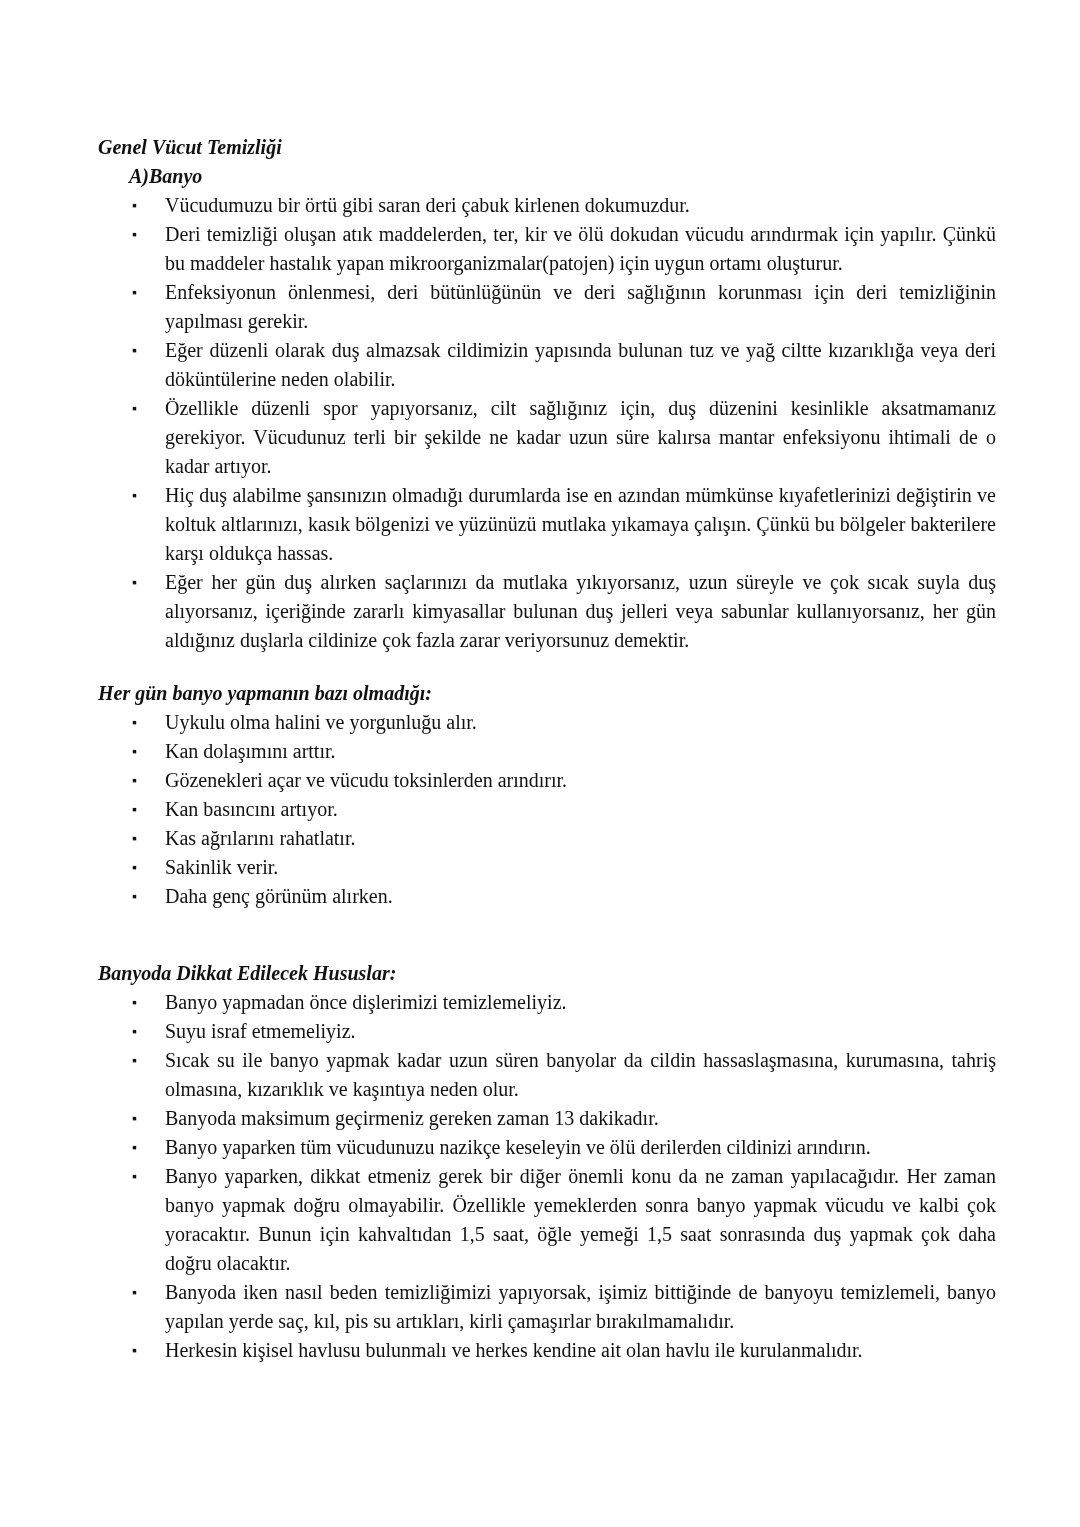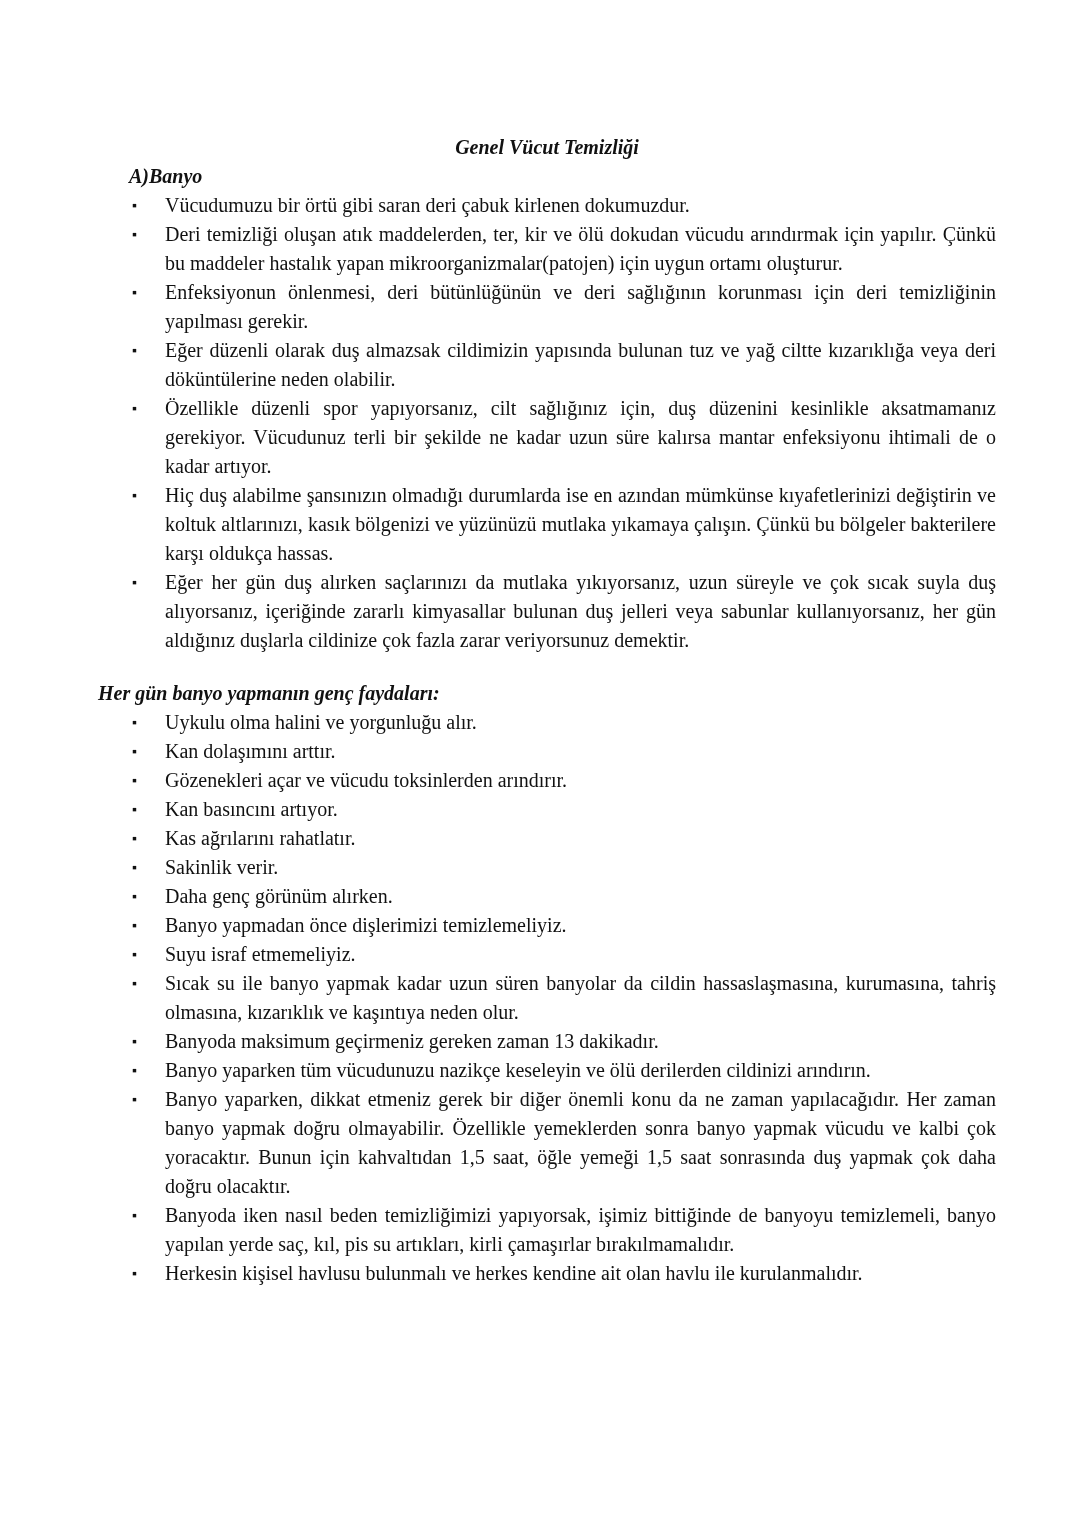--- a/index.html
+++ b/index.html
@@ -20,21 +20,20 @@
     box-sizing: border-box;
     padding: 133px 84px 0 98px;
     overflow: hidden;
   }
   .doc-title {
     font-size: 20px;
     font-weight: bold;
     font-style: italic;
     margin: 0;
     line-height: 29px;
-    text-align: center;
   }
   .doc-subtitle {
     font-size: 20px;
     font-weight: bold;
     font-style: italic;
     margin: 0 0 0 31px;
     line-height: 29px;
   }
   .section-heading {
     font-size: 20px;
@@ -100,21 +99,21 @@
     <li>
       <span class="bullet">▪</span>
       <span class="item-text">Hiç duş alabilme şansınızın olmadığı durumlarda ise en azından mümkünse kıyafetlerinizi değiştirin ve koltuk altlarınızı, kasık bölgenizi ve yüzünüzü mutlaka yıkamaya çalışın. Çünkü bu bölgeler bakterilere karşı oldukça hassas.</span>
     </li>
     <li>
       <span class="bullet">▪</span>
       <span class="item-text">Eğer her gün duş alırken saçlarınızı da mutlaka yıkıyorsanız, uzun süreyle ve çok sıcak suyla duş alıyorsanız, içeriğinde zararlı kimyasallar bulunan duş jelleri veya sabunlar kullanıyorsa­nız, her gün aldığınız duşlarla cildinize çok fazla zarar veriyorsunuz demektir.</span>
     </li>
   </ul>
 
-  <h2 class="section-heading gap-small">Her gün banyo yapmanın genç faydaları:</h2>
+  <h2 class="section-heading gap-small">Her gün banyo yapmanın bazı olmadığı:</h2>
 
   <ul class="bullet-list">
     <li>
       <span class="bullet">▪</span>
       <span class="item-text">Uykulu olma halini ve yorgunluğu alır.</span>
     </li>
     <li>
       <span class="bullet">▪</span>
       <span class="item-text">Kan dolaşımını arttır.</span>
     </li>
@@ -133,20 +132,21 @@
     <li>
       <span class="bullet">▪</span>
       <span class="item-text">Sakinlik verir.</span>
     </li>
     <li>
       <span class="bullet">▪</span>
       <span class="item-text">Daha genç görünüm alırken.</span>
     </li>
   </ul>
 
+  <h2 class="section-heading gap-large">Banyoda Dikkat Edilecek Hususlar:</h2>
 
   <ul class="bullet-list">
     <li>
       <span class="bullet">▪</span>
       <span class="item-text">Banyo yapmadan önce dişlerimizi temizlemeliyiz.</span>
     </li>
     <li>
       <span class="bullet">▪</span>
       <span class="item-text">Suyu israf etmemeliyiz.</span>
     </li>

